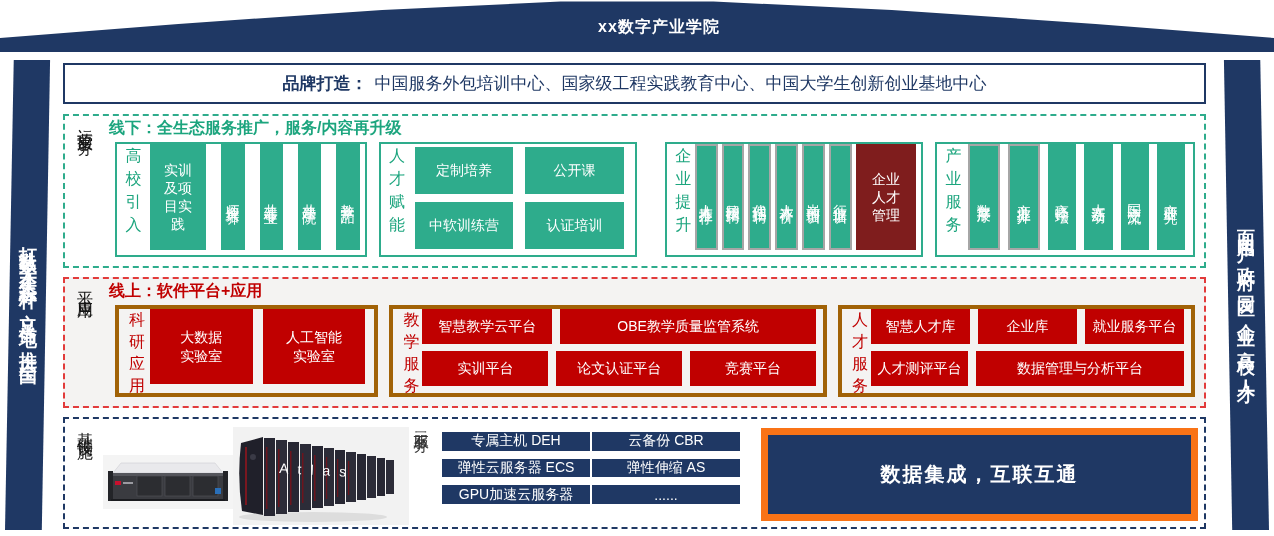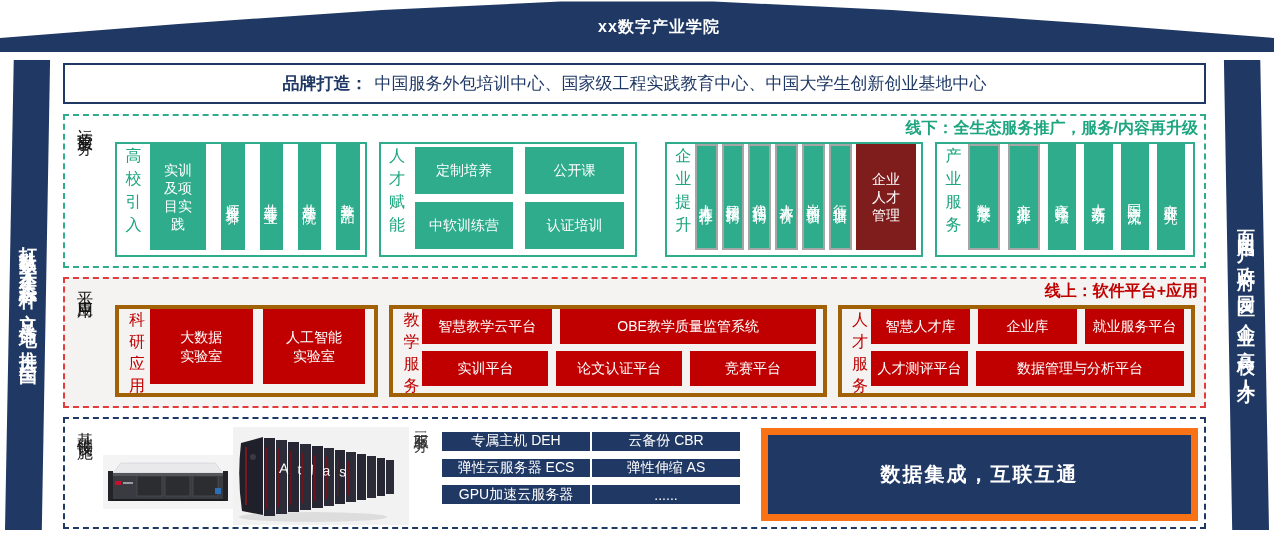--- a/index.html
+++ b/index.html
@@ -23,21 +23,21 @@
   
   .brand { position:absolute; left:63px; top:63px; width:1143px; height:41px; background:#fff;
            border:2px solid #1F3864; display:flex; align-items:center; justify-content:center;
            font-size:17px; color:#1F3864; }
   .brand b { font-weight:bold; margin-right:7px; }
 
   
   .section { position:absolute; left:63px; width:1143px; }
   .side-label { position:absolute; left:9px; top:0; bottom:0; display:flex; align-items:center;
                 writing-mode:vertical-rl; font-size:16px; color:#151515; letter-spacing:4px; }
-  .sec-title { position:absolute; top:2px; left:44px; right:6px; text-align:right;
+  .sec-title { position:absolute; top:2px; left:44px; right:6px; text-align:left;
                font-size:16px; font-weight:bold; }
   .groups { position:absolute; left:50px; top:26px; right:9px; bottom:9px; display:flex; }
 
   .group { display:flex; padding:0 5px 5px; }
   .g-title { text-align:center; font-size:16px; line-height:23px; flex:0 0 23px; }
   .g-body { flex:1; display:flex; gap:15px; min-height:0; }
 
   .chip { background:#2EAC8C; color:#fff; font-size:14px; display:flex; align-items:center;
           justify-content:center; text-align:center; white-space:pre-line; line-height:1.3; }
   .chip.v { writing-mode:vertical-rl; letter-spacing:2px; }

